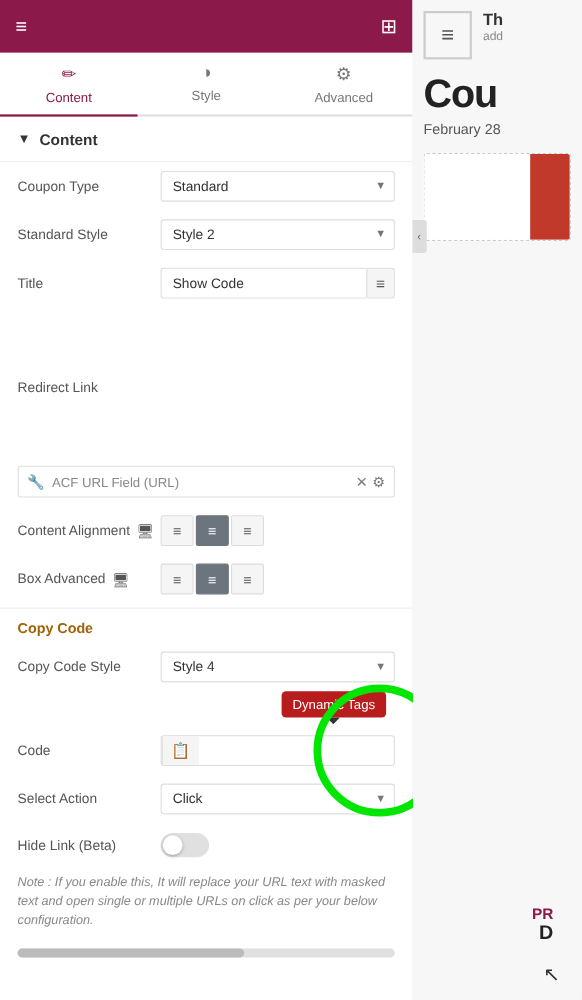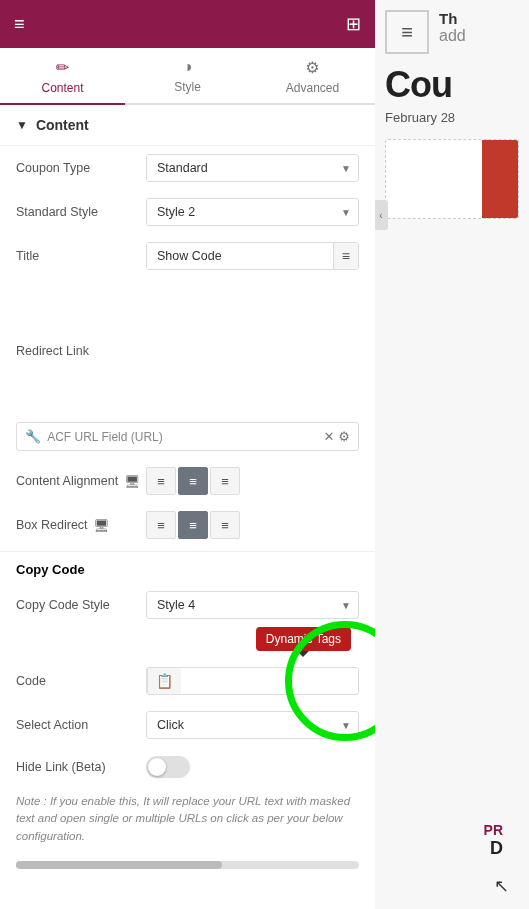--- a/index.html
+++ b/index.html
@@ -51,21 +51,21 @@
     .url-field-text { flex: 1; color: #888; font-size: 12px; }
     .url-field-actions { display: flex; gap: 4px; }
     .url-btn { cursor: pointer; color: #777; font-size: 13px; }
 
     
     .align-btns { display: flex; gap: 2px; }
     .align-btn { width: 30px; height: 28px; border: 1px solid #ddd; background: #f5f5f5; cursor: pointer; display: flex; align-items: center; justify-content: center; font-size: 13px; color: #555; border-radius: 2px; }
     .align-btn.active { background: #6c757d; color: #fff; border-color: #6c757d; }
 
     
-    .section-title { padding: 10px 16px 6px; font-weight: 700; font-size: 13px; color: #000000; }
+    .section-title { padding: 10px 16px 6px; font-weight: 700; font-size: 13px; color: #a16207; }
 
     
     .copy-code-section { border-top: 1px solid #eee; margin-top: 4px; }
 
     
     .tooltip-box { background: #b91c1c; color: #fff; font-size: 12px; padding: 5px 10px; border-radius: 4px; white-space: nowrap; }
     .tooltip-arrow { width: 0; height: 0; border-left: 6px solid transparent; border-right: 6px solid transparent; border-top: 6px solid #333; margin: 0 auto; }
 
     
     .toggle-wrap { display: flex; align-items: center; }
@@ -76,21 +76,21 @@
     .note-text { padding: 6px 16px 12px; font-size: 11.5px; color: #888; line-height: 1.5; font-style: italic; }
 
     
     .code-row-wrapper { position: relative; }
 
     
     .right-panel { flex: 1; background: #f7f7f7; display: flex; flex-direction: column; overflow: hidden; }
     .right-top { display: flex; align-items: flex-start; gap: 10px; padding: 10px 10px 6px; }
     .right-logo-box { width: 44px; height: 44px; border: 2px solid #ccc; display: flex; align-items: center; justify-content: center; font-size: 20px; color: #555; flex-shrink: 0; }
     .right-site-name { font-size: 15px; font-weight: 700; color: #333; }
-    .right-site-sub { font-size: 16px; color: #888; }
+    .right-site-sub { font-size: 11px; color: #888; }
     .coupon-title { font-size: 36px; font-weight: 900; color: #222; padding: 4px 10px; letter-spacing: -1px; }
     .coupon-date { font-size: 13px; color: #555; padding: 0 10px 8px; }
     .coupon-card { margin: 6px 10px; border: 1px dashed #ccc; background: #fff; height: 80px; position: relative; display: flex; align-items: center; justify-content: flex-end; overflow: hidden; border-radius: 3px; }
     .coupon-red-strip { width: 36px; height: 100%; background: #c0392b; display: flex; align-items: center; justify-content: center; color: #fff; font-size: 11px; writing-mode: vertical-rl; }
     .right-bottom-pr { font-size: 14px; font-weight: 700; color: #8b1a4a; text-align: right; }
     .right-bottom-d { font-size: 18px; font-weight: 900; color: #222; text-align: right; }
 
     .scrollbar-area { height: 8px; background: #e0e0e0; border-radius: 4px; margin: 4px 16px 8px; }
     .scrollbar-thumb { height: 8px; width: 60%; background: #bbb; border-radius: 4px; }
   </style>
@@ -189,21 +189,21 @@
           <div class="align-btns">
             <button class="align-btn">≡</button>
             <button class="align-btn active">≡</button>
             <button class="align-btn">≡</button>
           </div>
         </div>
       </div>
 
       <div class="field-row">
         <div class="field-label">
-          <span>Box Redirect</span>
+          <span>Box Advanced</span>
           <span>🖥</span>
         </div>
         <div class="field-control">
           <div class="align-btns">
             <button class="align-btn">≡</button>
             <button class="align-btn active">≡</button>
             <button class="align-btn">≡</button>
           </div>
         </div>
       </div>

